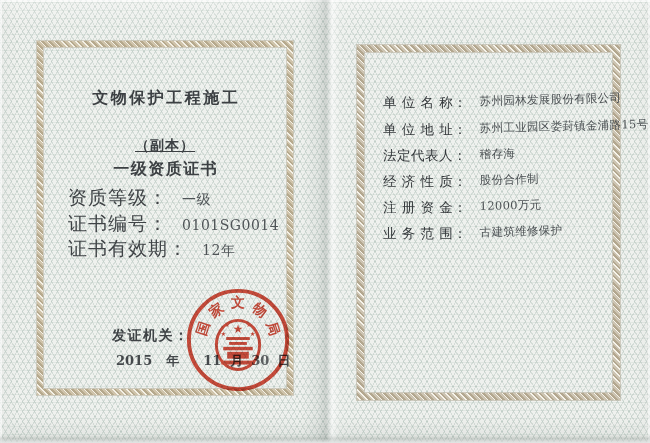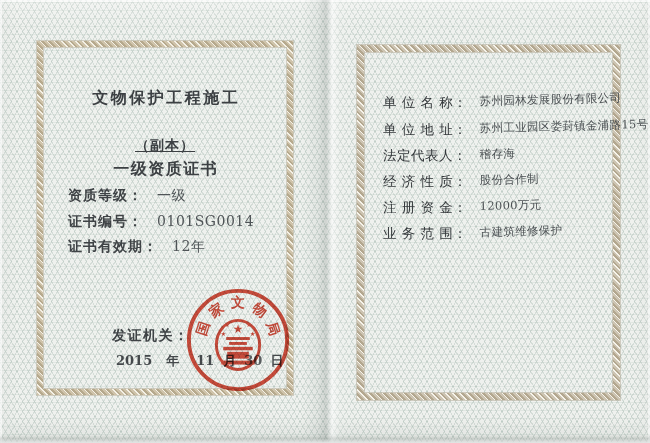--- a/index.html
+++ b/index.html
@@ -47,35 +47,35 @@
     box-shadow:0 0 0 1px rgba(170,160,138,.45), inset 0 0 0 1px rgba(170,160,138,.45);
   }
   .title{
     position:absolute;left:37px;width:256px;text-align:center;
     color:#3c4043;font-weight:bold;
   }
   .title.l1{top:88px;font-size:16px;letter-spacing:2.5px;text-indent:2.5px;}
   .title.l2{top:111px;font-size:16px;letter-spacing:1.5px;text-indent:1.5px;margin-top:48px;}
   .title.sub{top:137px;font-size:14px;font-weight:600;letter-spacing:1px;text-decoration:underline;}
   .lrow{position:absolute;left:68px;white-space:nowrap;}
-  .lrow .lbl{font-size:14px;font-weight:bold;color:#3f4346;letter-spacing:1px;}
+  .lrow .lbl{font-size:19px;font-weight:normal;color:#3f4346;letter-spacing:1px;}
   .lrow .val{font-size:14px;color:#4f5457;margin-left:9px;letter-spacing:.5px;margin-top:36px;}
   .rrow{position:absolute;left:383px;white-space:nowrap;}
   .rrow .lbl{font-size:13.5px;font-weight:normal;color:#34383b;letter-spacing:.5px;}
   .rrow .val{
     display:inline-block;font-size:11.5px;color:#4b5053;margin-left:8px;
     transform:rotate(-1.4deg) translateY(-2px);transform-origin:left bottom;
     letter-spacing:.3px;
   }
   .issuer{position:absolute;left:112px;top:327px;font-size:14px;font-weight:bold;
     color:#3f4346;letter-spacing:1.5px;}
   .date-line{position:absolute;left:116px;top:352px;font-size:13px;font-weight:bold;
     color:#44484b;white-space:nowrap;}
   .date-line .du-year{margin-left:14px;}
-  .date-line .dn-month{margin-left:17px;font-weight:600;}
+  .date-line .dn-month{margin-left:24px;font-weight:600;}
   .date-line .du-month{margin-left:9px;}
   .date-line .dn-day{margin-left:8px;font-weight:600;color:#5a5e60;}
   .date-line .du-day{margin-left:8px;}
   .seal{
     position:absolute;left:184px;top:286px;width:108px;height:108px;
     mix-blend-mode:multiply;opacity:.92;
   }
   .seal svg{width:100%;height:100%;}
   .seal .sr{fill:none;stroke:#d2402e;stroke-width:4;}
   .seal .sc{font-size:14px;font-weight:bold;fill:#d2402e;text-anchor:middle;

